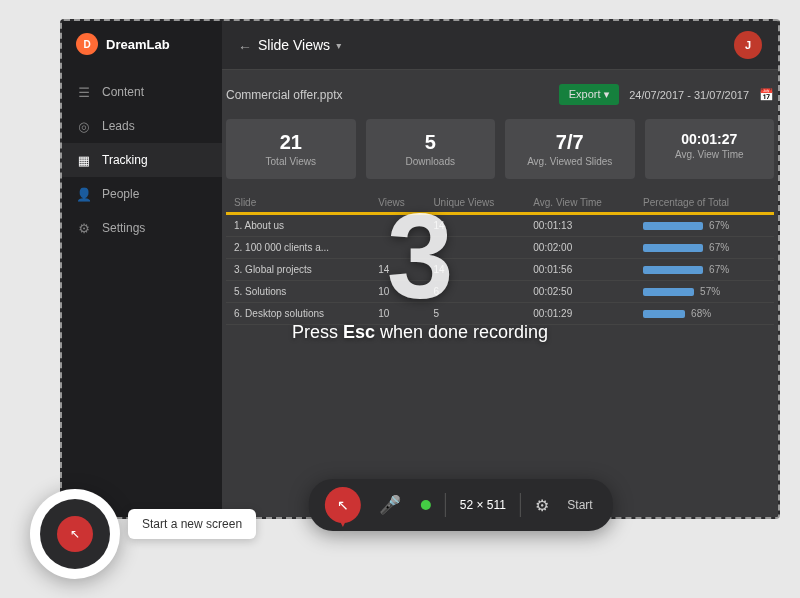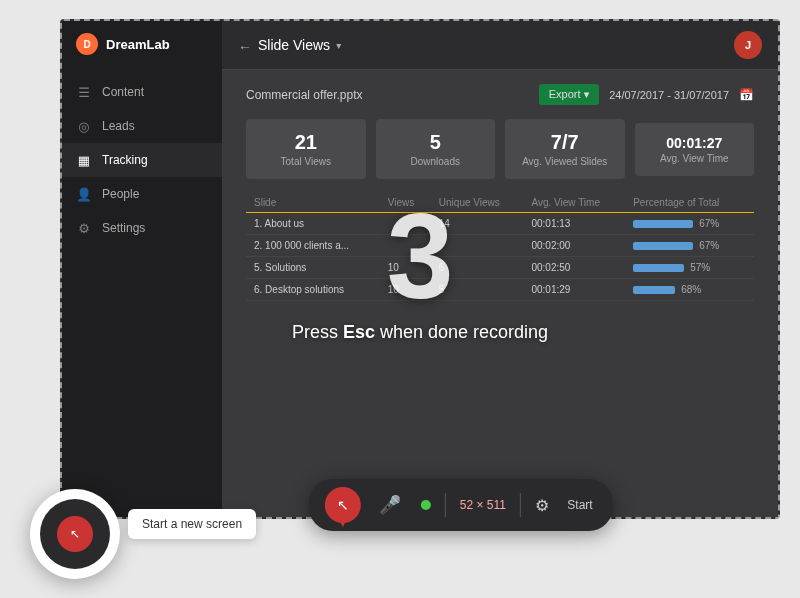--- a/index.html
+++ b/index.html
@@ -159,21 +159,21 @@
       display: flex;
       align-items: center;
       justify-content: center;
       color: white;
       font-size: 11px;
       font-weight: bold;
     }
 
     .content-area {
       flex: 1;
-      padding: 14px 24px;
+      padding: 14px 4px;
       overflow: hidden;
     }
 
     .content-header {
       display: flex;
       align-items: center;
       margin-bottom: 14px;
       gap: 10px;
     }
 
@@ -202,21 +202,20 @@
       display: flex;
       align-items: center;
       gap: 4px;
     }
 
     
     .stats-row {
       display: flex;
       gap: 10px;
       margin-bottom: 14px;
-      align-items: center;
     }
 
     .stat-card {
       flex: 1;
       background: #4a4a4c;
       border-radius: 4px;
       padding: 12px;
       text-align: center;
     }
 
@@ -238,21 +237,21 @@
       width: 100%;
       border-collapse: collapse;
     }
 
     .slides-table th {
       color: #888;
       font-size: 10px;
       font-weight: normal;
       text-align: left;
       padding: 4px 8px;
-      border-bottom: 1px solid #eab308;
+      border-bottom: 3px solid #eab308;
     }
 
     .slides-table td {
       color: #ccc;
       font-size: 10px;
       padding: 5px 8px;
       border-bottom: 1px solid #444;
     }
 
     .progress-bar-container {
@@ -371,21 +370,21 @@
       border-radius: 50%;
     }
 
     .divider {
       width: 1px;
       height: 24px;
       background: #555;
     }
 
     .resolution-text {
-      color: #fca5a5;
+      color: #ffffff;
       font-size: 12px;
     }
 
     .settings-btn {
       color: #ccc;
       font-size: 16px;
       cursor: pointer;
     }
 
     .cancel-btn {
@@ -553,20 +552,32 @@
       <td></td>
       <td>00:02:00</td>
       <td>
         <div class="progress-bar-container">
           <div class="progress-bar" style="width:60px;"></div>
           <span class="percentage-text">67%</span>
         </div>
       </td>
     </tr>
                 <tr>
+      <td>3. Global projects</td>
+      <td>14</td>
+      <td>14</td>
+      <td>00:01:56</td>
+      <td>
+        <div class="progress-bar-container">
+          <div class="progress-bar" style="width:60px;"></div>
+          <span class="percentage-text">67%</span>
+        </div>
+      </td>
+    </tr>
+                <tr>
       <td>5. Solutions</td>
       <td>10</td>
       <td>6</td>
       <td>00:02:50</td>
       <td>
         <div class="progress-bar-container">
           <div class="progress-bar" style="width:51px;"></div>
           <span class="percentage-text">57%</span>
         </div>
       </td>

